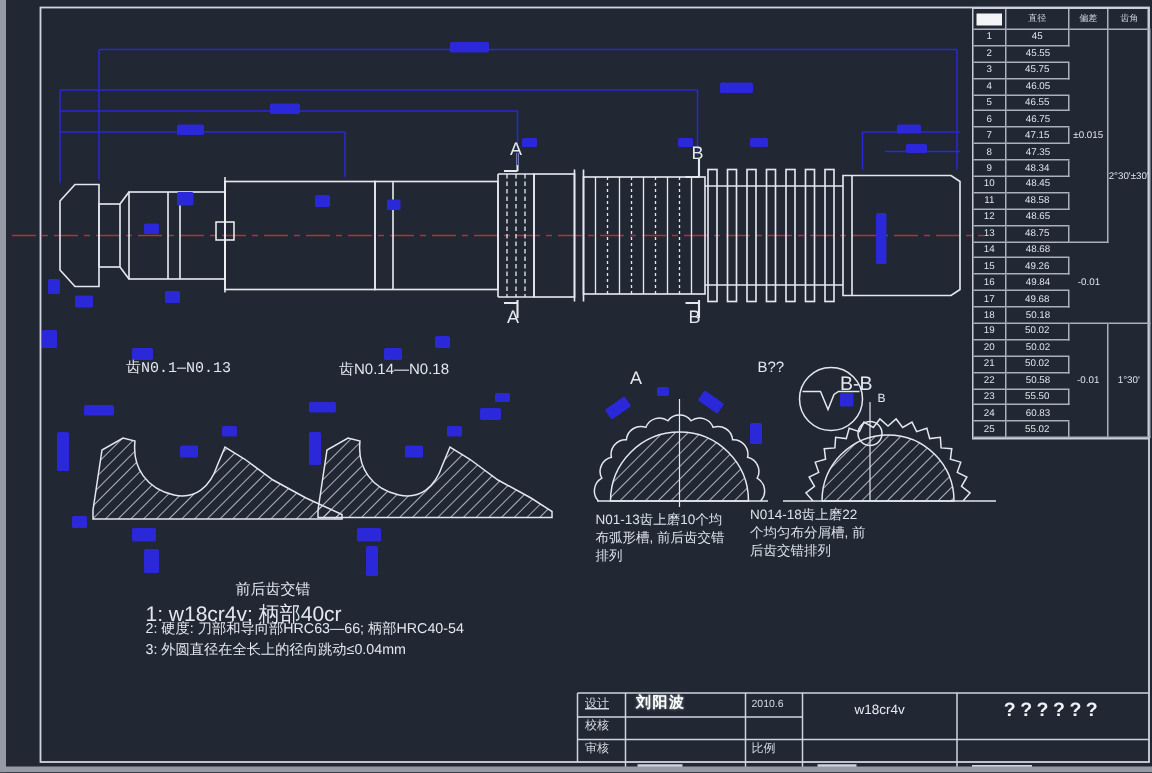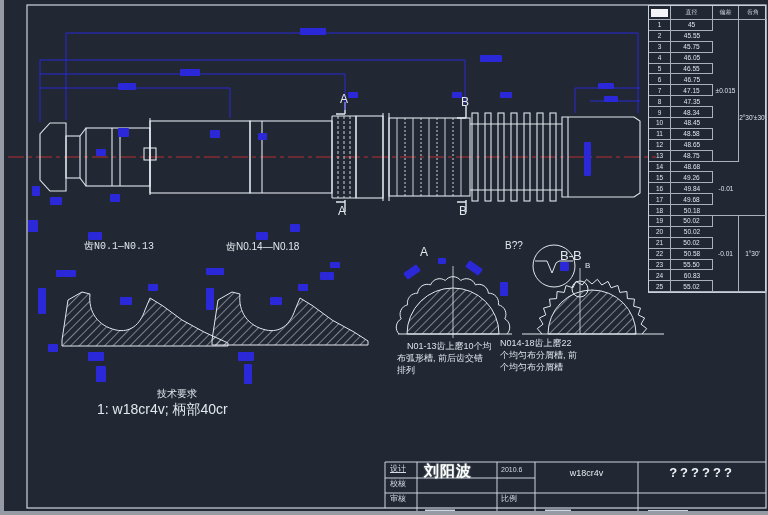--- a/index.html
+++ b/index.html
@@ -13,21 +13,21 @@
   #teeth-table{position:absolute;left:648px;top:5px;width:118px;display:grid;
     grid-template-columns:22px 42px 26px 28px;grid-template-rows:14px repeat(25,10.9px);
     border:1px solid #c9d0db;box-sizing:border-box;color:#dfe4ec;font-size:6.5px;}
   #teeth-table .c{border-right:1px solid #aab1bd;border-bottom:1px solid #aab1bd;
     display:flex;align-items:center;justify-content:center;overflow:hidden;box-sizing:border-box;}
   #teeth-table .c:nth-child(4n){border-right:none;}
   #teeth-table .hd{font-size:6px;color:#cdd4df;}
   .whitebox{width:17px;height:8px;background:#f2f4f7;}
   
   .tb-label{font-size:8px;color:#d6dbe4;}
-  .tb-name{font-size:15px;color:#ffffff;font-weight:bold;letter-spacing:1px;text-shadow:0 0 2px #9aa;}
+  .tb-name{font-size:10px;color:#ffffff;font-weight:bold;letter-spacing:1px;text-shadow:0 0 2px #9aa;}
   .tb-date{font-size:7px;color:#d6dbe4;}
   .tb-mat{font-size:9px;color:#e7ebf1;text-align:center;}
   .tb-title{font-size:13px;color:#eef1f6;font-weight:bold;text-align:center;letter-spacing:3px;}
 </style>
 </head>
 <body>
 
 <div id="canvas">
 
   <svg id="dwg" width="768" height="515">
@@ -185,29 +185,31 @@
   <span class="t" style="left:459px;top:205px;font-size:12px;">B</span>
 
   <span class="t" style="left:420px;top:246px;font-size:12px;">A</span>
   <span class="t" style="left:505px;top:240px;font-size:10px;">B??</span>
   <span class="t" style="left:560px;top:249px;font-size:13px;">B-B</span>
   <span class="t" style="left:585px;top:262px;font-size:8px;">B</span>
 
   <span class="t" style="left:84px;top:241px;font-size:10px;font-family:Liberation Mono, monospace;">齿N0.1—N0.13</span>
   <span class="t" style="left:226px;top:241px;font-size:10px;">齿N0.14—N0.18</span>
 
-  <span class="t dim-note" style="left:407px;top:342px;">N01-13齿上磨10个均</span>
+  <span class="t dim-note" style="left:397px;top:342px;">N01-13齿上磨10个均</span>
   <span class="t dim-note" style="left:397px;top:354px;">布弧形槽, 前后齿交错</span>
   <span class="t dim-note" style="left:397px;top:366px;">排列</span>
   <span class="t dim-note" style="left:500px;top:339px;text-align:center;">N014-18齿上磨22</span>
   <span class="t dim-note" style="left:500px;top:351px;">个均匀布分屑槽, 前</span>
-  <span class="t dim-note" style="left:500px;top:363px;">个均匀布分屑槽</span>
-
-  <span class="t" style="left:157px;top:388px;font-size:10px;">技术要求</span>
+  <span class="t dim-note" style="left:500px;top:363px;">后齿交错排列</span>
+
+  <span class="t" style="left:157px;top:388px;font-size:10px;">前后齿交错</span>
   <span class="t" style="left:97px;top:402px;font-size:14px;">1: w18cr4v; 柄部40cr</span>
+  <span class="t" style="left:97px;top:415px;font-size:9.5px;">2: 硬度: 刀部和导向部HRC63—66; 柄部HRC40-54</span>
+  <span class="t" style="left:97px;top:429px;font-size:9.5px;">3: 外圆直径在全长上的径向跳动≤0.04mm</span>
 
   <div id="teeth-table">
       <div class="c hd" style="grid-area: 1 / 1;">
         <div class="whitebox"></div>
       </div>
       <div class="c hd" style="grid-area: 1 / 2;">直径</div>
       <div class="c hd" style="grid-area: 1 / 3;">偏差</div>
       <div class="c hd" style="grid-area: 1 / 4;">齿角</div>
       <div class="c " style="grid-area: 2 / 1;">1</div>
       <div class="c " style="grid-area: 2 / 2;">45</div>

